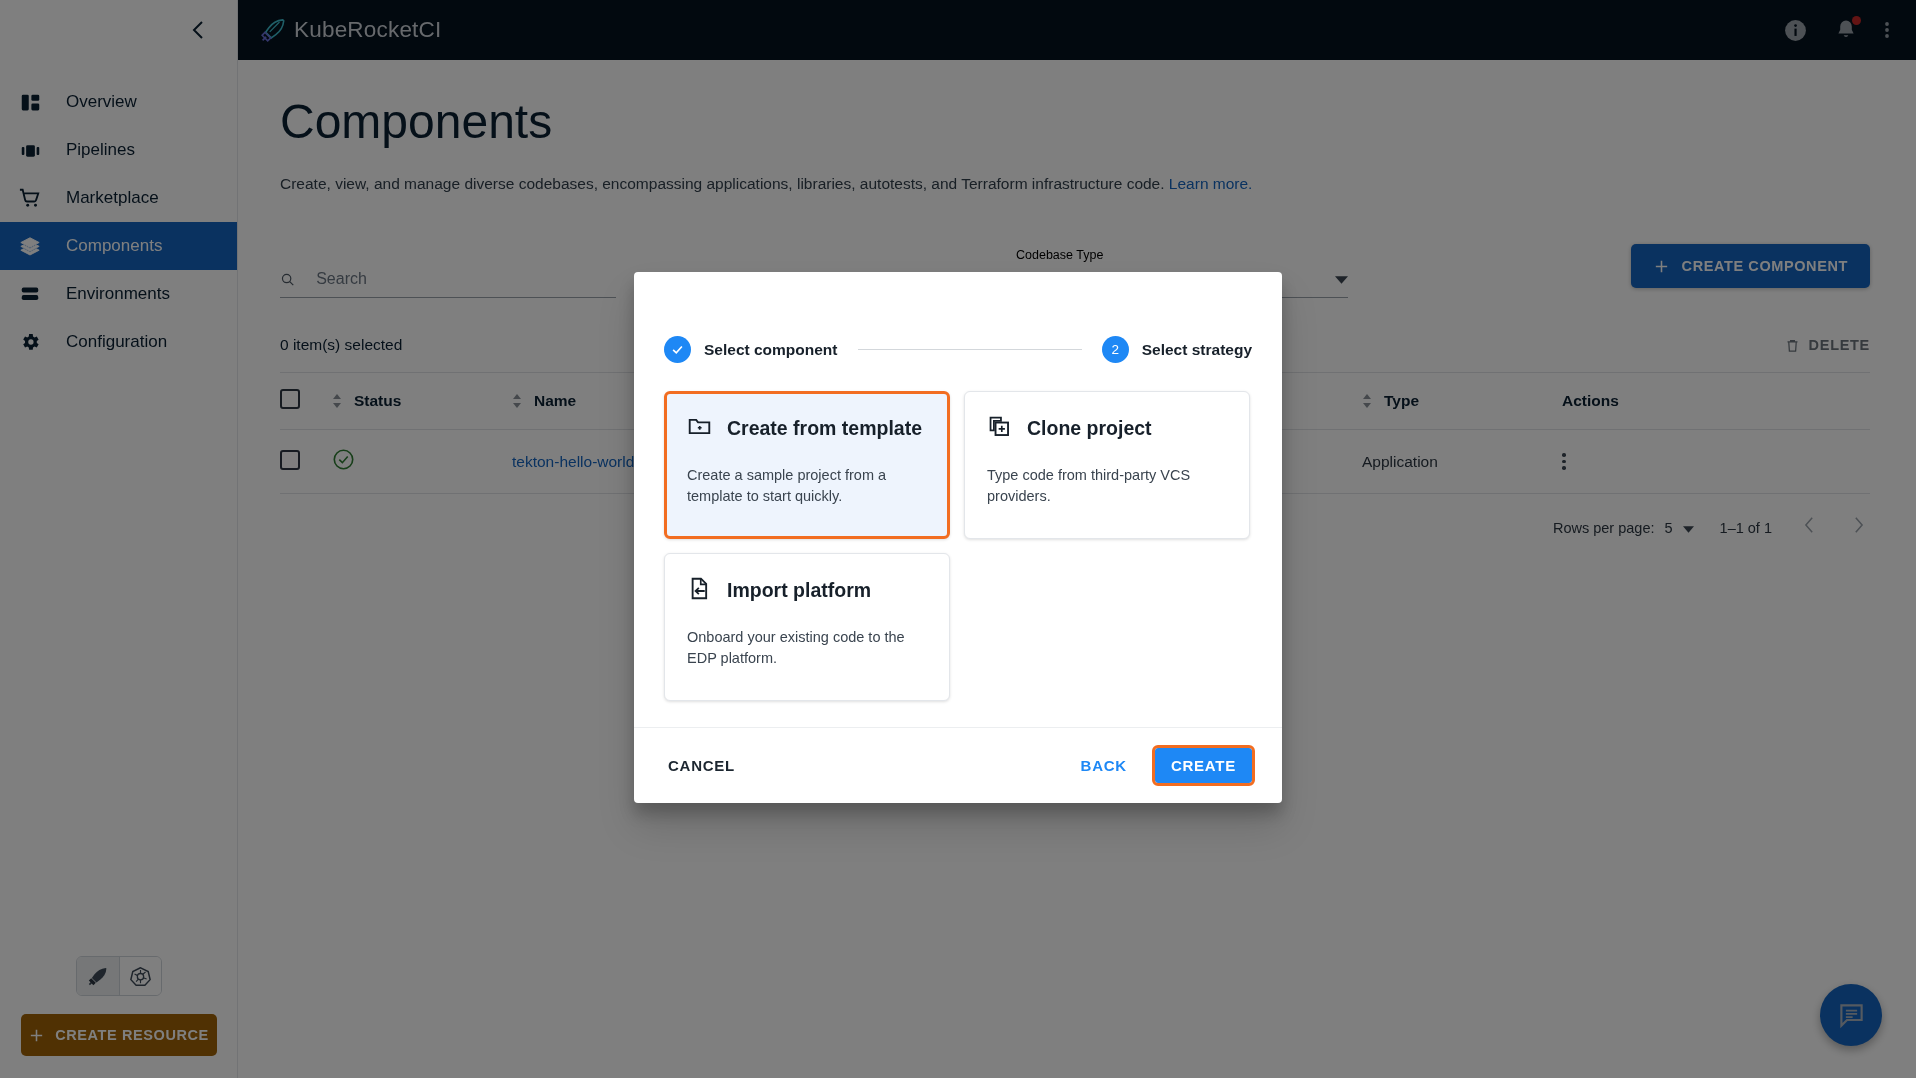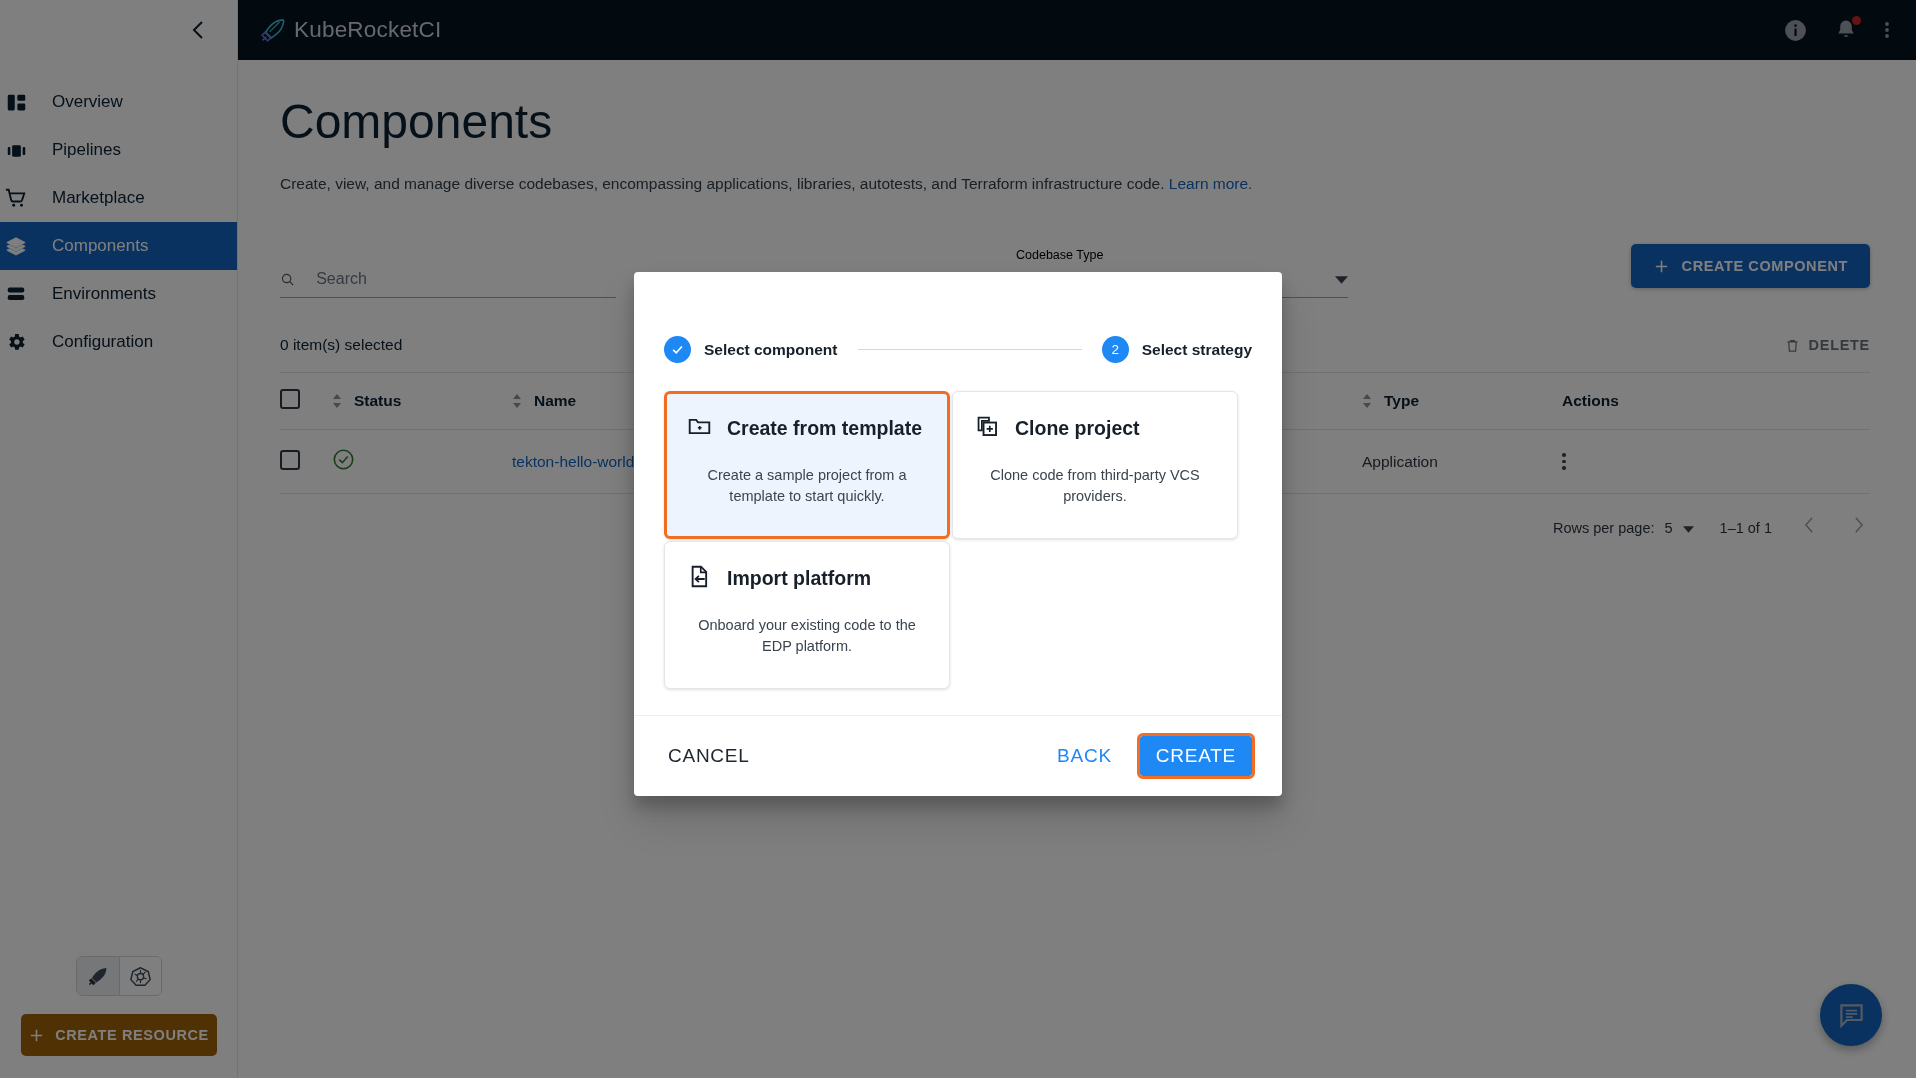--- a/index.html
+++ b/index.html
@@ -27,21 +27,21 @@
     padding-right: 22px;
   }
   .collapse-btn {
     width: 34px; height: 34px; border-radius: 50%;
     display: flex; align-items: center; justify-content: center;
     color: #0b2033; cursor: pointer;
   }
   .nav { margin-top: 18px; }
   .nav-item {
     display: flex; align-items: center; gap: 20px;
-    height: 48px; cursor: pointer;
+    height: 48px; padding-left: 14px; cursor: pointer;
     color: #0b2033; font-size: 17px;
   }
   .nav-item .ico { width: 32px; display: flex; align-items: center; justify-content: center; }
   .nav-item.active { background: #1565c0; color: #ffffff; }
   .nav-item.active .ico svg { fill: #ffffff; stroke: #ffffff; }
 
   .sidebar-bottom {
     margin-top: auto; display: flex; flex-direction: column;
     align-items: center; padding-bottom: 22px; gap: 18px;
   }
@@ -164,40 +164,40 @@
   .stepper { display: flex; align-items: center; margin: 38px 4px 28px 4px; }
   .step { display: flex; align-items: center; gap: 13px; white-space: nowrap; }
   .step-circle {
     width: 27px; height: 27px; border-radius: 50%; background: #1e88f5;
     display: flex; align-items: center; justify-content: center;
     color: #fff; font-size: 13.5px;
   }
   .step-label { font-size: 15.5px; font-weight: 700; color: #17202a; }
   .step-line { flex: 1; height: 1px; background: #d3d7db; margin: 0 20px; }
 
-  .cards { display: flex; flex-wrap: wrap; gap: 2px; padding: 0 4px 8px 4px; text-align: center; }
+  .cards { display: flex; flex-wrap: wrap; gap: 14px; padding: 0 4px 8px 4px; }
   .card {
     width: 286px; min-height: 148px; border-radius: 6px; background: #ffffff;
     border: 1px solid #e3e6ea; box-shadow: 0 1px 3px rgba(0,0,0,.13);
     padding: 22px 22px 20px 22px; cursor: pointer;
   }
   .card.selected {
     background: #eef4fd; border: 3px solid #f26d21;
     padding: 20px 20px 18px 20px;
   }
   .card-head { display: flex; align-items: center; gap: 15px; margin-bottom: 22px; }
   .card-title { font-size: 19.5px; font-weight: 700; color: #17202a; }
   .card-desc { font-size: 14.5px; color: #3a444f; line-height: 1.43; }
 
   .dialog-footer {
     display: flex; align-items: center; margin: 18px -26px 0 -26px;
     padding: 20px 30px; border-top: 1px solid #eceef0;
   }
   .btn-text {
-    font-size: 19px; font-weight: 400; letter-spacing: .75px;
+    font-size: 15px; font-weight: 700; letter-spacing: .75px;
     cursor: pointer; background: none; border: none;
     font-family: "Liberation Sans", sans-serif;
   }
   .btn-cancel { color: #1c2630; padding: 8px 4px; }
   .btn-back { color: #1e88f5; margin-left: auto; padding: 8px 12px; }
   .btn-create {
     background: #1e88f5; color: #ffffff; border-radius: 3px;
     padding: 9px 16px; margin-left: 16px; outline: 3px solid #f26d21;
   }
 </style>
@@ -567,21 +567,21 @@
         <div class="card-head">
           <span>
             <svg width="25" height="25" viewBox="0 0 24 24">
               <path d="M3.4 3.4h10v3.2h-6.8v9.2H3.4z" fill="none" stroke="#17202a" stroke-width="1.7"></path>
               <rect x="8.2" y="8.2" width="12" height="12" fill="none" stroke="#17202a" stroke-width="1.8"></rect>
               <path d="M14.2 11.2v6M11.2 14.2h6" stroke="#17202a" stroke-width="1.6"></path>
             </svg>
           </span>
           <span class="card-title">Clone project</span>
         </div>
-        <div class="card-desc">Clone code from third-party VCS providers.</div>
+        <div class="card-desc">Type code from third-party VCS providers.</div>
       </div>
 
       <div class="card">
         <div class="card-head">
           <span>
             <svg width="25" height="25" viewBox="0 0 24 24">
               <path d="M5.4 2.6h8l5 5v13.8H5.4z" fill="none" stroke="#17202a" stroke-width="1.8"></path>
               <path d="M13.2 2.8v5.2h5" fill="none" stroke="#17202a" stroke-width="1.6"></path>
               <path d="M17 14.4H8.4M11.4 11.4 8.2 14.4l3.2 3" fill="none" stroke="#17202a" stroke-width="1.7"></path>
             </svg>

